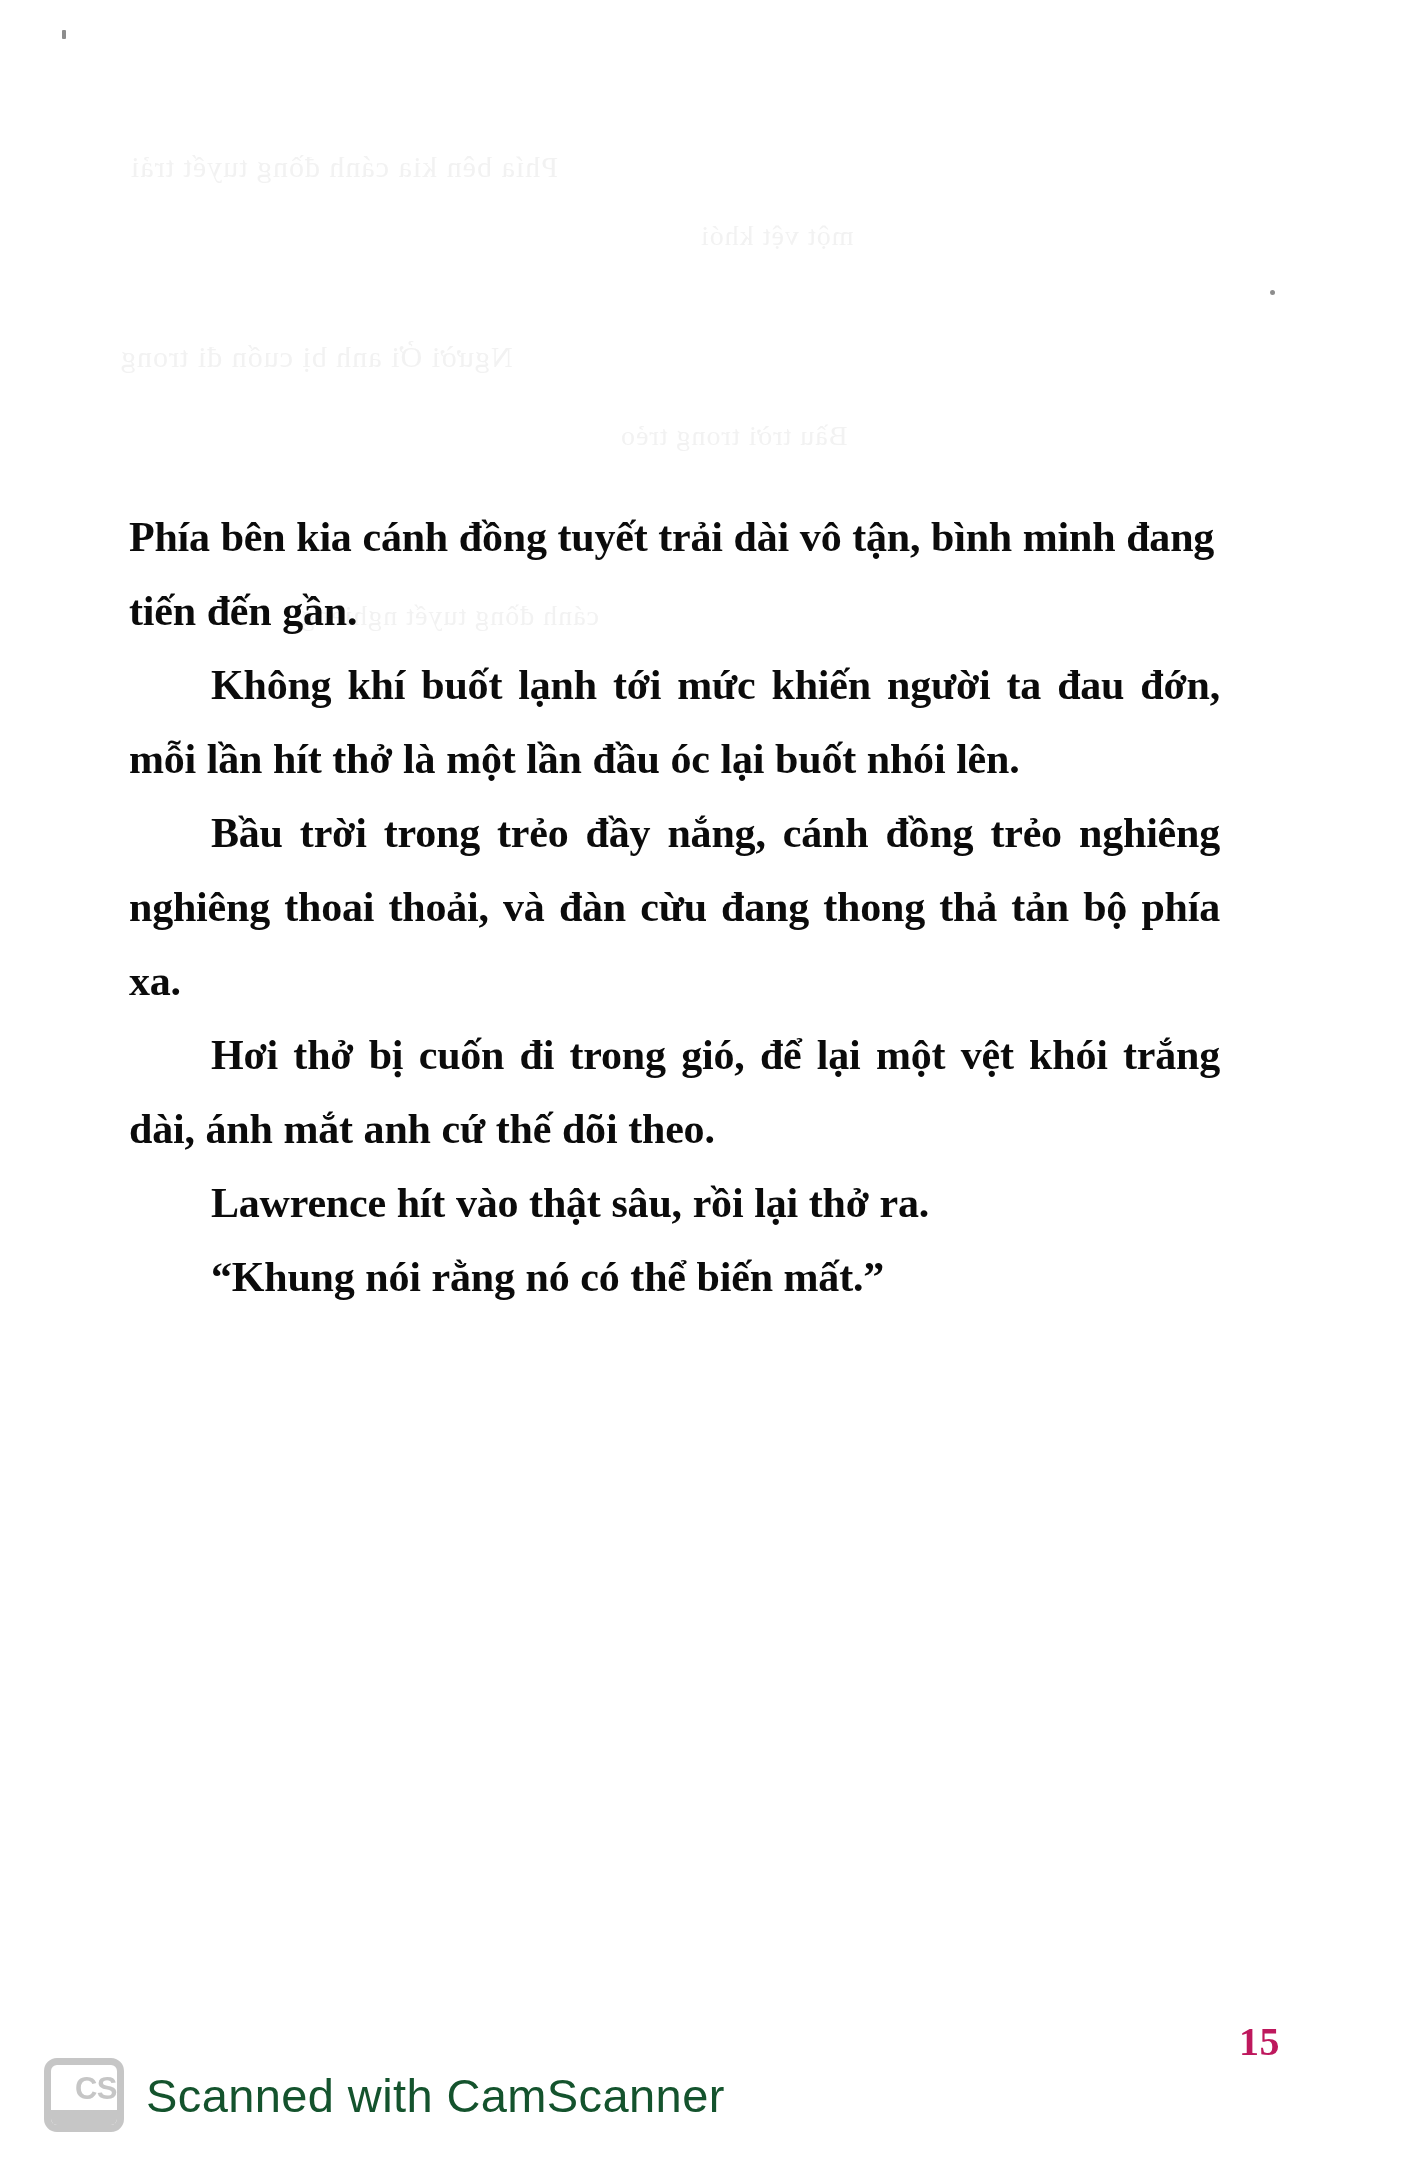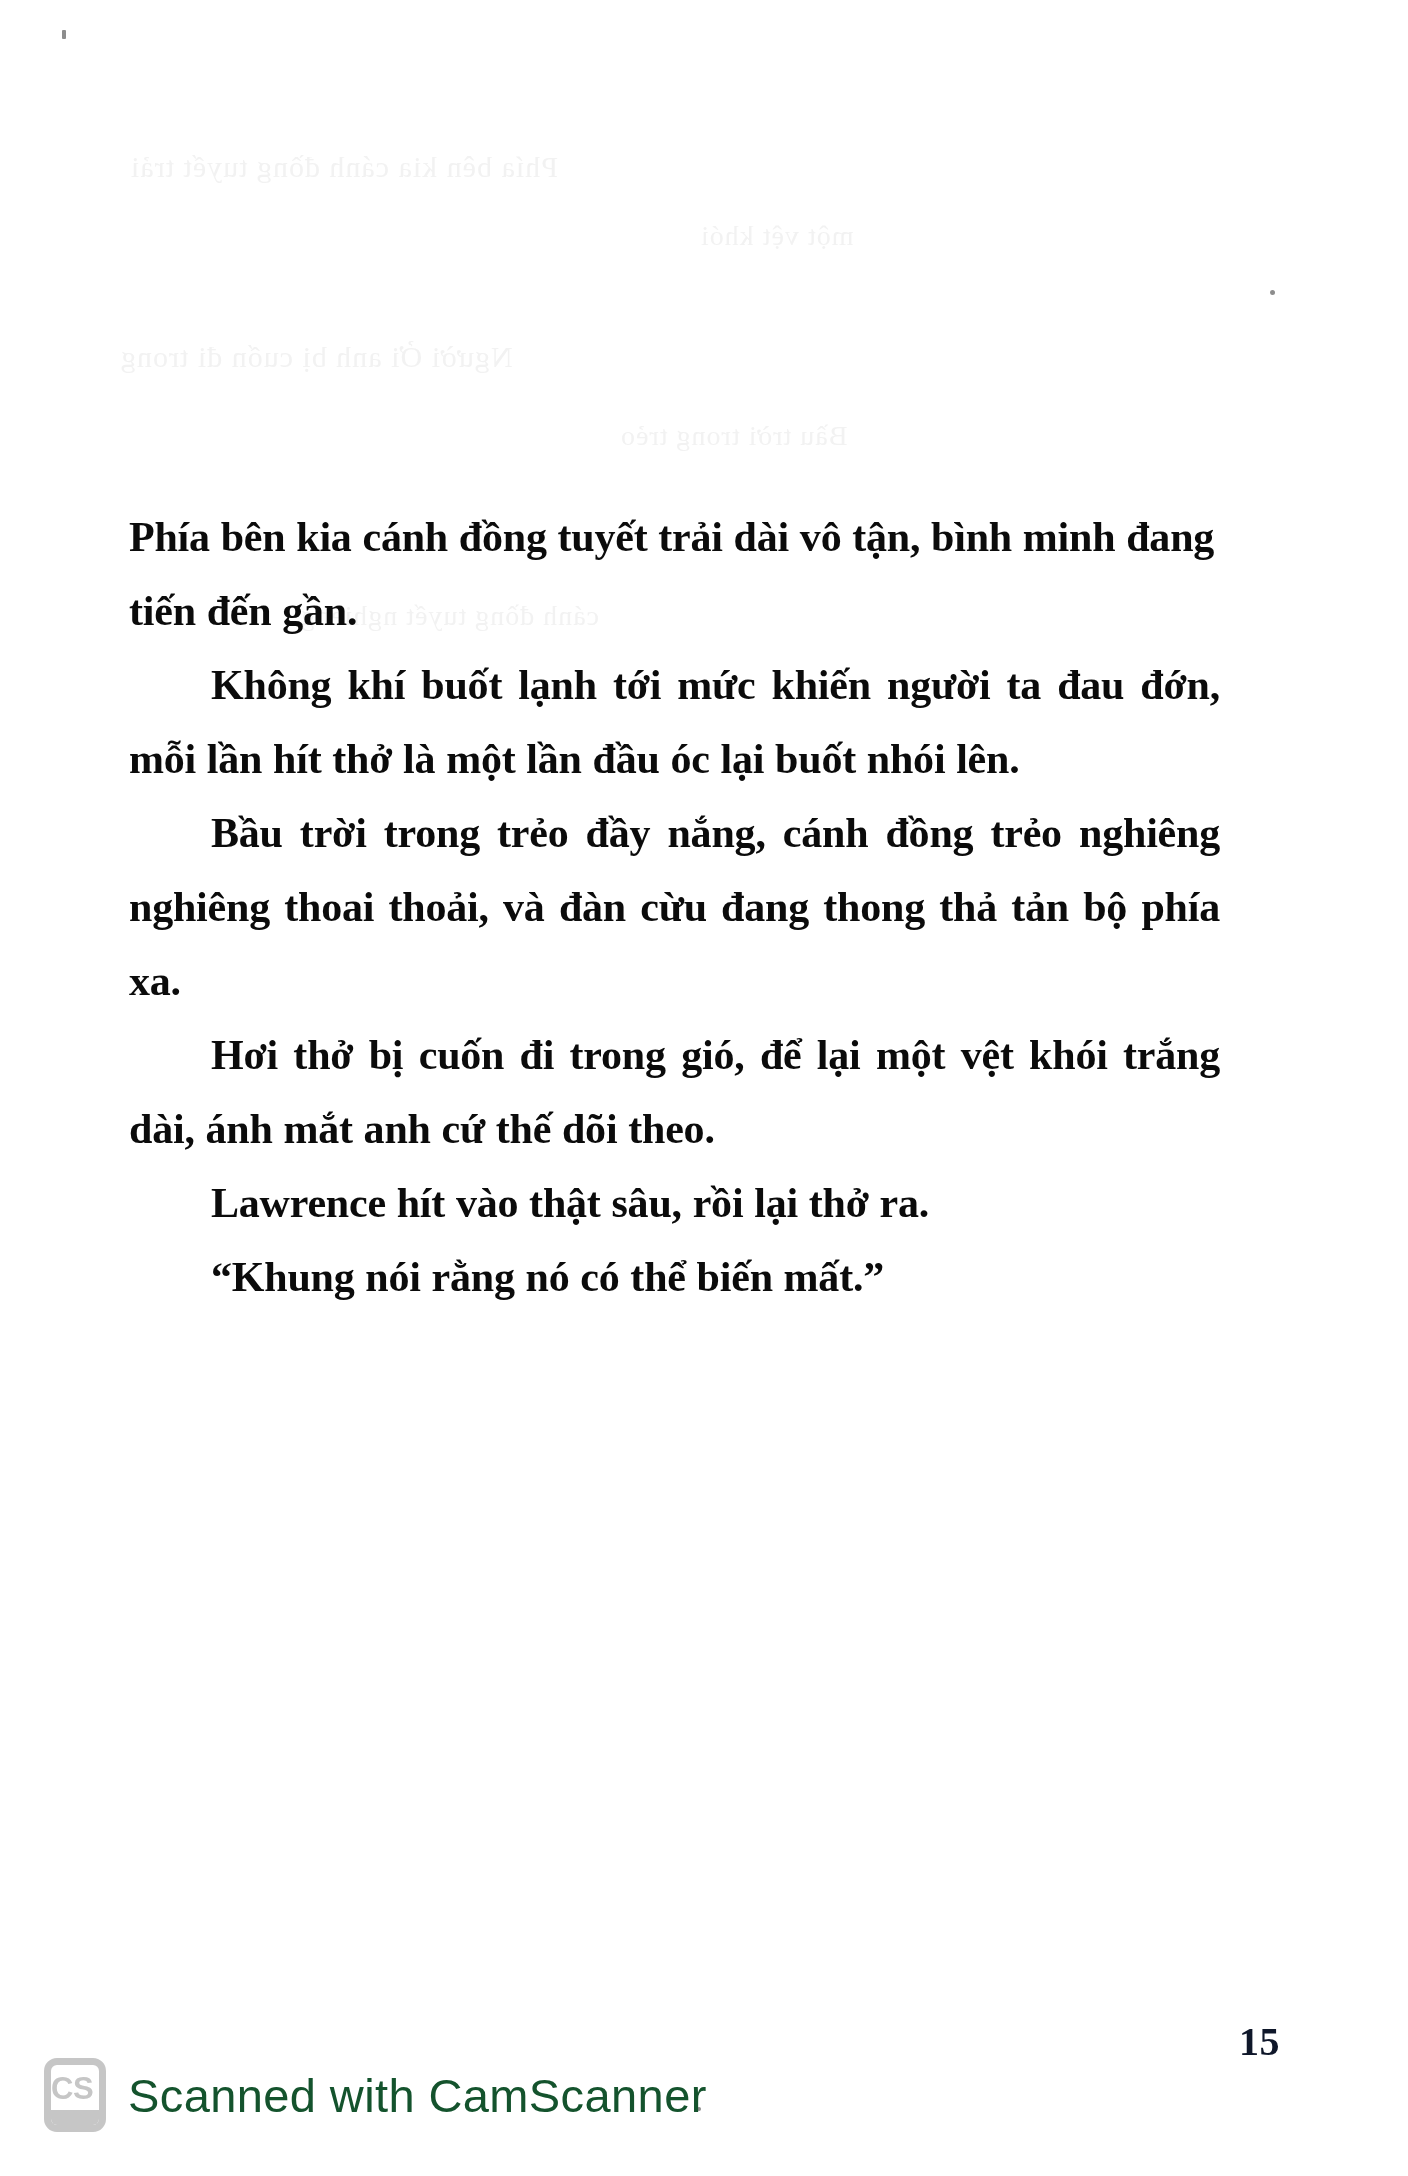--- a/index.html
+++ b/index.html
@@ -69,44 +69,44 @@
     text-align: left;
   }
 
   
   .page-number {
     position: absolute;
     right: 128px;
     top: 2018px;
     font-size: 40px;
     font-weight: 700;
-    color: #0f172a;
+    color: #be185d;
     letter-spacing: 0.5px;
   }
 
   
   .watermark {
     position: absolute;
     left: 44px;
     top: 2058px;
     display: flex;
     align-items: center;
     gap: 22px;
   }
   .cs-icon {
     position: relative;
-    width: 62px;
+    width: 80px;
     height: 74px;
     box-sizing: border-box;
     border: 7px solid #c6c6c6;
     border-radius: 13px;
     background: #ffffff;
     display: flex;
     align-items: flex-start;
-    justify-content: flex-start;
+    justify-content: flex-end;
     overflow: hidden;
   }
   .cs-icon .cs-letters {
     font-family: "Liberation Sans", sans-serif;
     font-weight: 700;
     font-size: 31px;
     color: #c6c6c6;
     line-height: 1;
     margin-top: 8px;
     letter-spacing: -0.5px;

